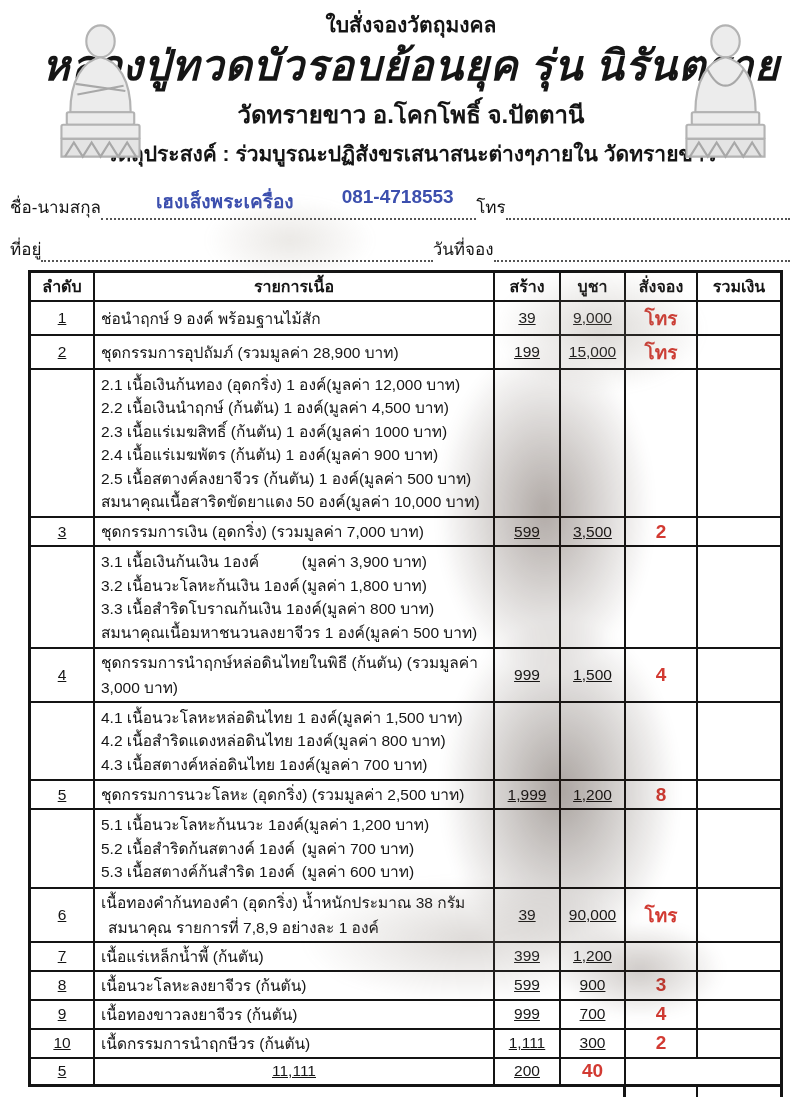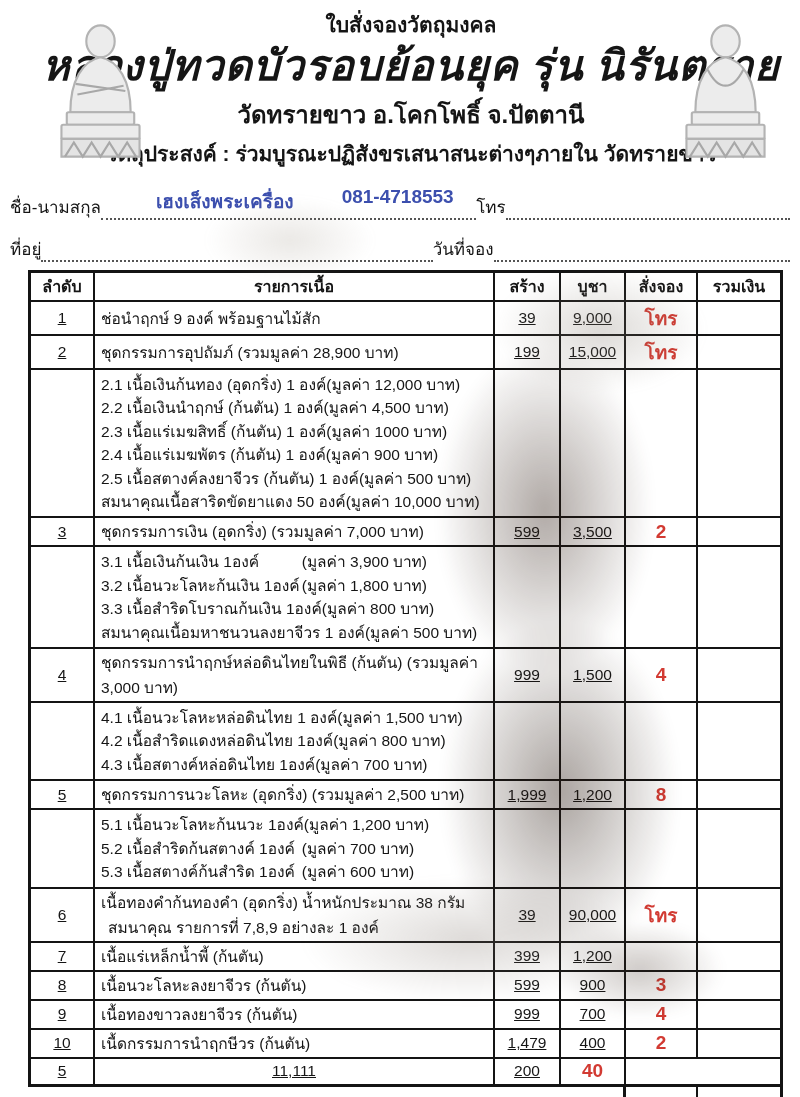--- a/index.html
+++ b/index.html
@@ -368,22 +368,22 @@
             <div class="t-cell order-val">4</div>
             <div class="t-cell "></div>
           </div>
           <div class="t-row">
             <div class="t-cell c-center">10</div>
             <div class="t-cell ">
               <div class="desc-lines">
                 <div>เนื้ดกรรมการนำฤกษีวร (ก้นตัน)</div>
               </div>
             </div>
-            <div class="t-cell c-center">1,479</div>
-            <div class="t-cell c-center">400</div>
+            <div class="t-cell c-center">1,111</div>
+            <div class="t-cell c-center">300</div>
             <div class="t-cell order-val">2</div>
             <div class="t-cell "></div>
           </div>
           <div class="t-row">
             <div class="t-cell c-center">5</div>
             <div class="t-cell c-center">11,111</div>
             <div class="t-cell c-center">200</div>
             <div class="t-cell order-val">40</div>
             <div class="t-cell "></div>
           </div>

